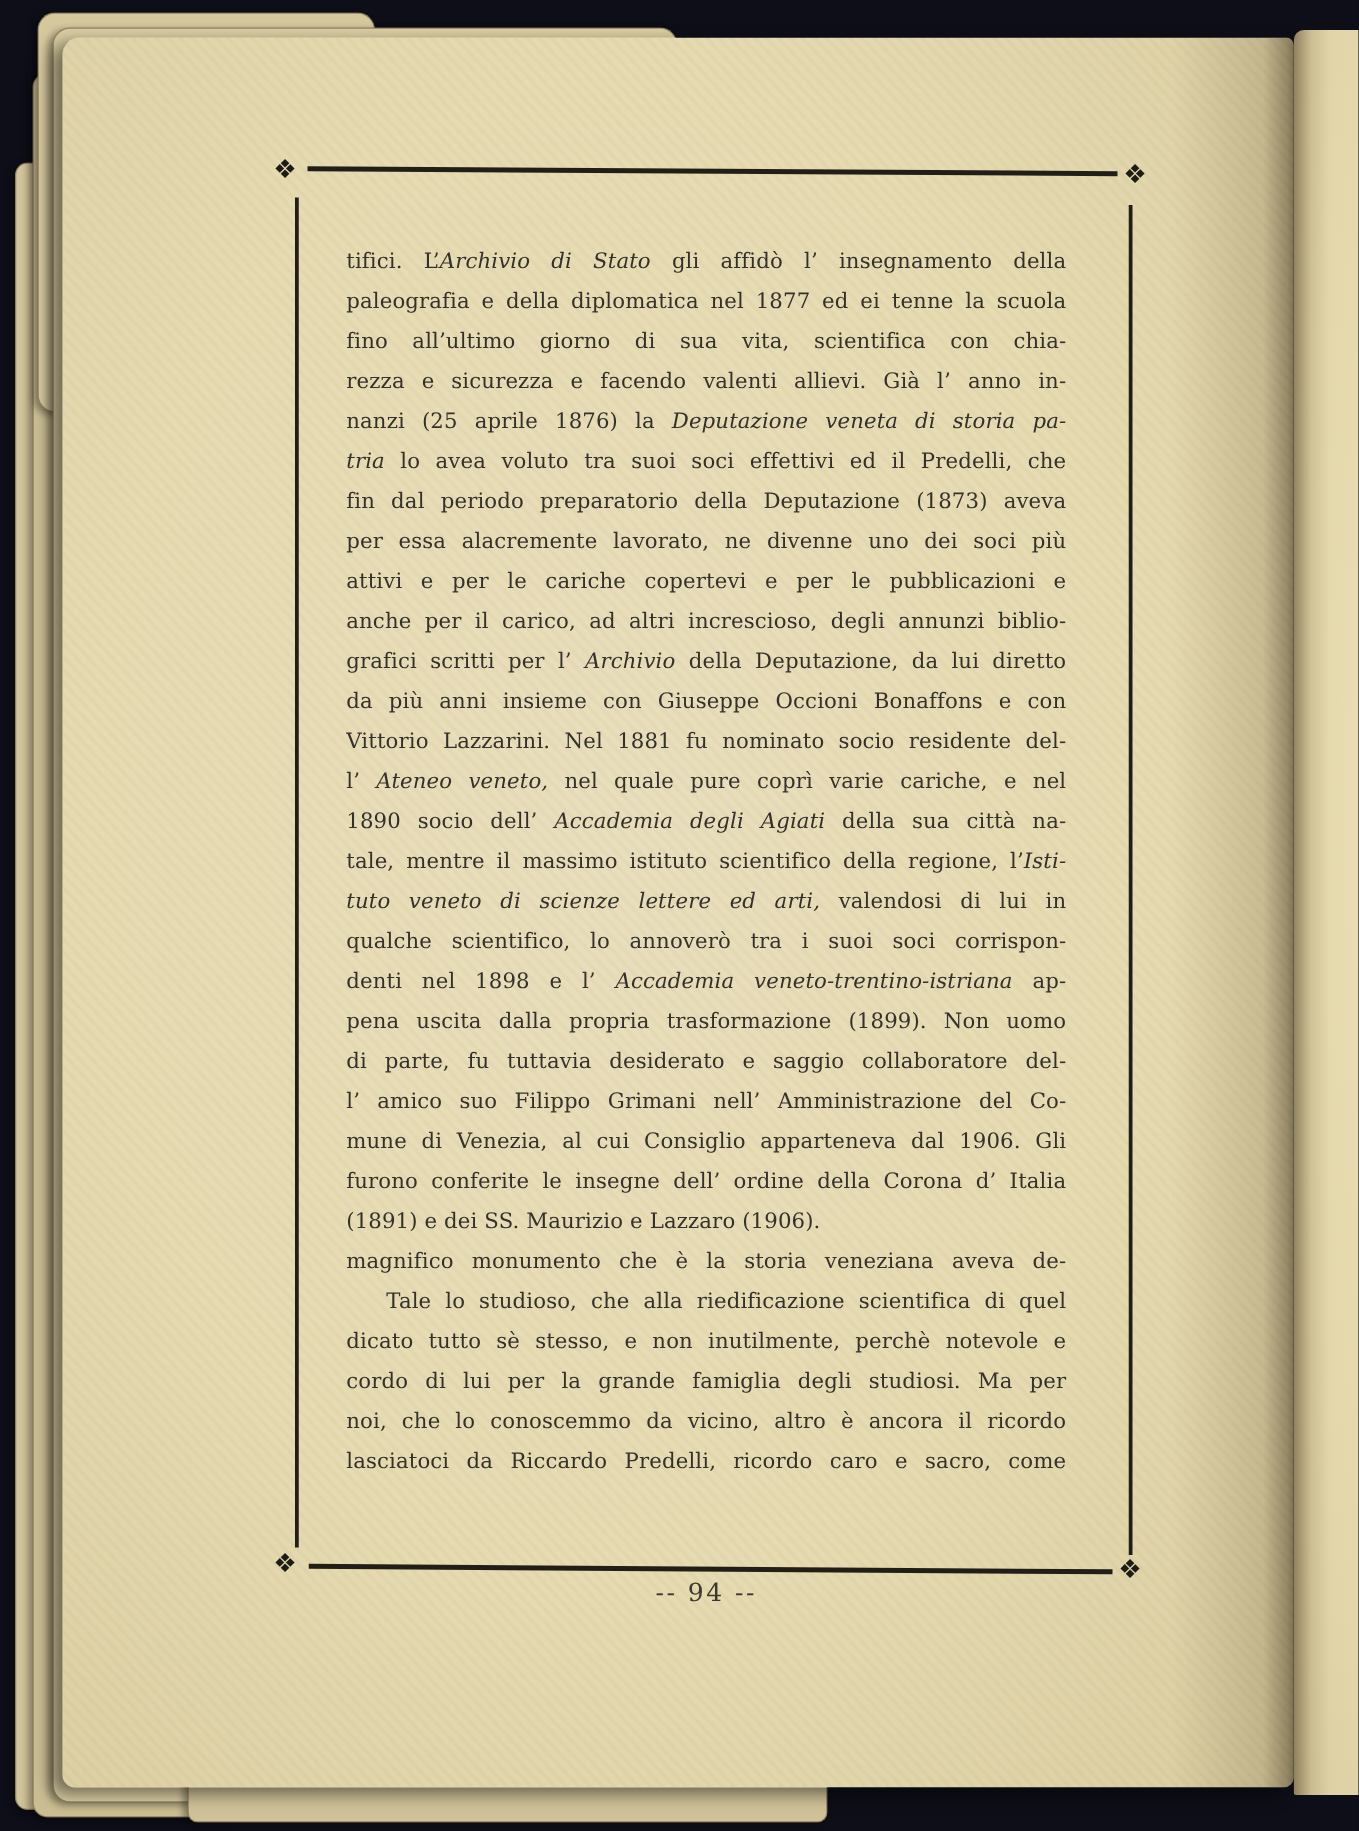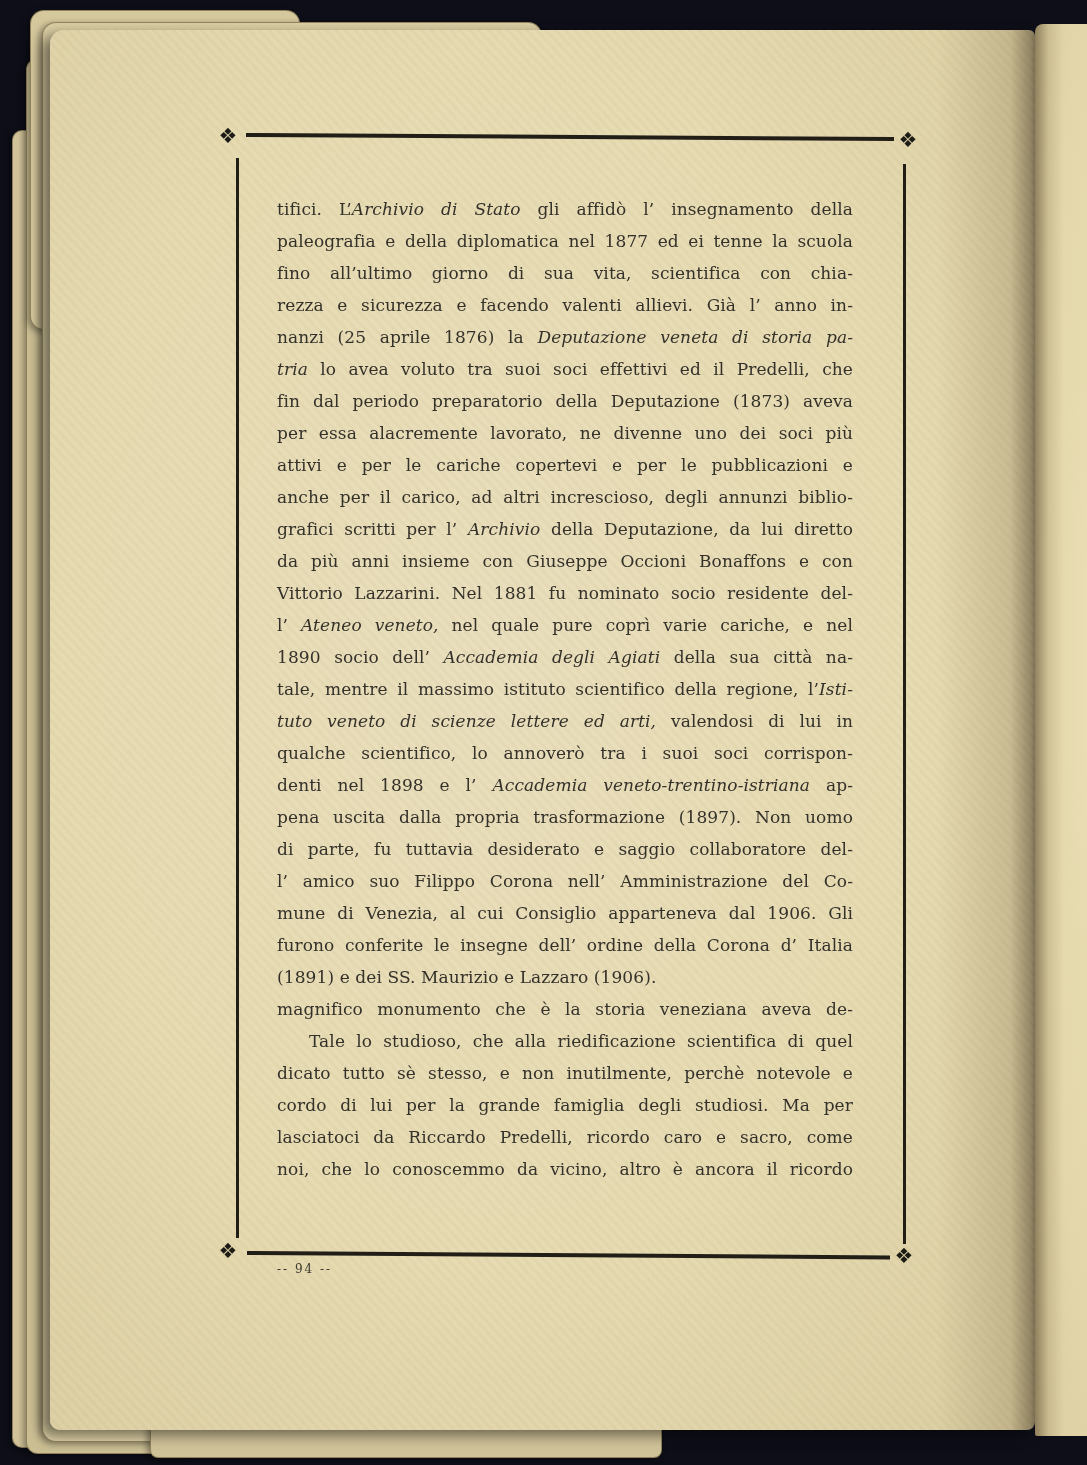--- a/index.html
+++ b/index.html
@@ -99,23 +99,23 @@
     white-space: nowrap;
   }
   .line.last { text-align-last: left; }
   .line.indent { text-indent: 32px; }
   .it { font-style: italic; }
 
   .page-number {
     position: absolute;
     left: 227px; top: 1232px;
     width: 576px;
-    text-align: left;
+    text-align: center;
     color: #3c3930;
-    font-size: 12px;
+    font-size: 20px;
     letter-spacing: 2px;
   }
 </style>
 </head>
 <body>
 
 <div class="scene">
 
   <div class="sheet sheet-1"></div>
   <div class="sheet sheet-2"></div>
@@ -148,32 +148,32 @@
         <div class="line"><span>anche per il carico, ad altri increscioso, degli annunzi biblio-</span></div>
         <div class="line"><span>grafici scritti per l’ </span><span class="it">Archivio</span><span> della Deputazione, da lui diretto</span></div>
         <div class="line"><span>da più anni insieme con Giuseppe Occioni Bonaffons e con</span></div>
         <div class="line"><span>Vittorio Lazzarini. Nel 1881 fu nominato socio residente del-</span></div>
         <div class="line"><span>l’ </span><span class="it">Ateneo veneto,</span><span> nel quale pure coprì varie cariche, e nel</span></div>
         <div class="line"><span>1890 socio dell’ </span><span class="it">Accademia degli Agiati</span><span> della sua città na-</span></div>
         <div class="line"><span>tale, mentre il massimo istituto scientifico della regione, l’</span><span class="it">Isti-</span></div>
         <div class="line"><span class="it">tuto veneto di scienze lettere ed arti,</span><span> valendosi di lui in</span></div>
         <div class="line"><span>qualche scientifico, lo annoverò tra i suoi soci corrispon-</span></div>
         <div class="line"><span>denti nel 1898 e l’ </span><span class="it">Accademia veneto-trentino-istriana</span><span> ap-</span></div>
-        <div class="line"><span>pena uscita dalla propria trasformazione (1897). Non uomo</span></div>
+        <div class="line"><span>pena uscita dalla propria trasformazione (1899). Non uomo</span></div>
         <div class="line"><span>di parte, fu tuttavia desiderato e saggio collaboratore del-</span></div>
-        <div class="line"><span>l’ amico suo Filippo Corona nell’ Amministrazione del Co-</span></div>
+        <div class="line"><span>l’ amico suo Filippo Grimani nell’ Amministrazione del Co-</span></div>
         <div class="line"><span>mune di Venezia, al cui Consiglio apparteneva dal 1906. Gli</span></div>
         <div class="line"><span>furono conferite le insegne dell’ ordine della Corona d’ Italia</span></div>
         <div class="line last"><span>(1891) e dei SS. Maurizio e Lazzaro (1906).</span></div>
         <div class="line"><span>magnifico monumento che è la storia veneziana aveva de-</span></div>
         <div class="line indent"><span>Tale lo studioso, che alla riedificazione scientifica di quel</span></div>
         <div class="line"><span>dicato tutto sè stesso, e non inutilmente, perchè notevole e</span></div>
         <div class="line"><span>cordo di lui per la grande famiglia degli studiosi. Ma per</span></div>
+        <div class="line"><span>noi, che lo conoscemmo da vicino, altro è ancora il ricordo</span></div>
         <div class="line"><span>lasciatoci da Riccardo Predelli, ricordo caro e sacro, come</span></div>
-        <div class="line"><span>noi, che lo conoscemmo da vicino, altro è ancora il ricordo</span></div>
       </div>
 
     <div class="page-number">-- 94 --</div>
   </div>
 
   <div class="page-right"></div>
 
 </div>
 
 </body></html>

